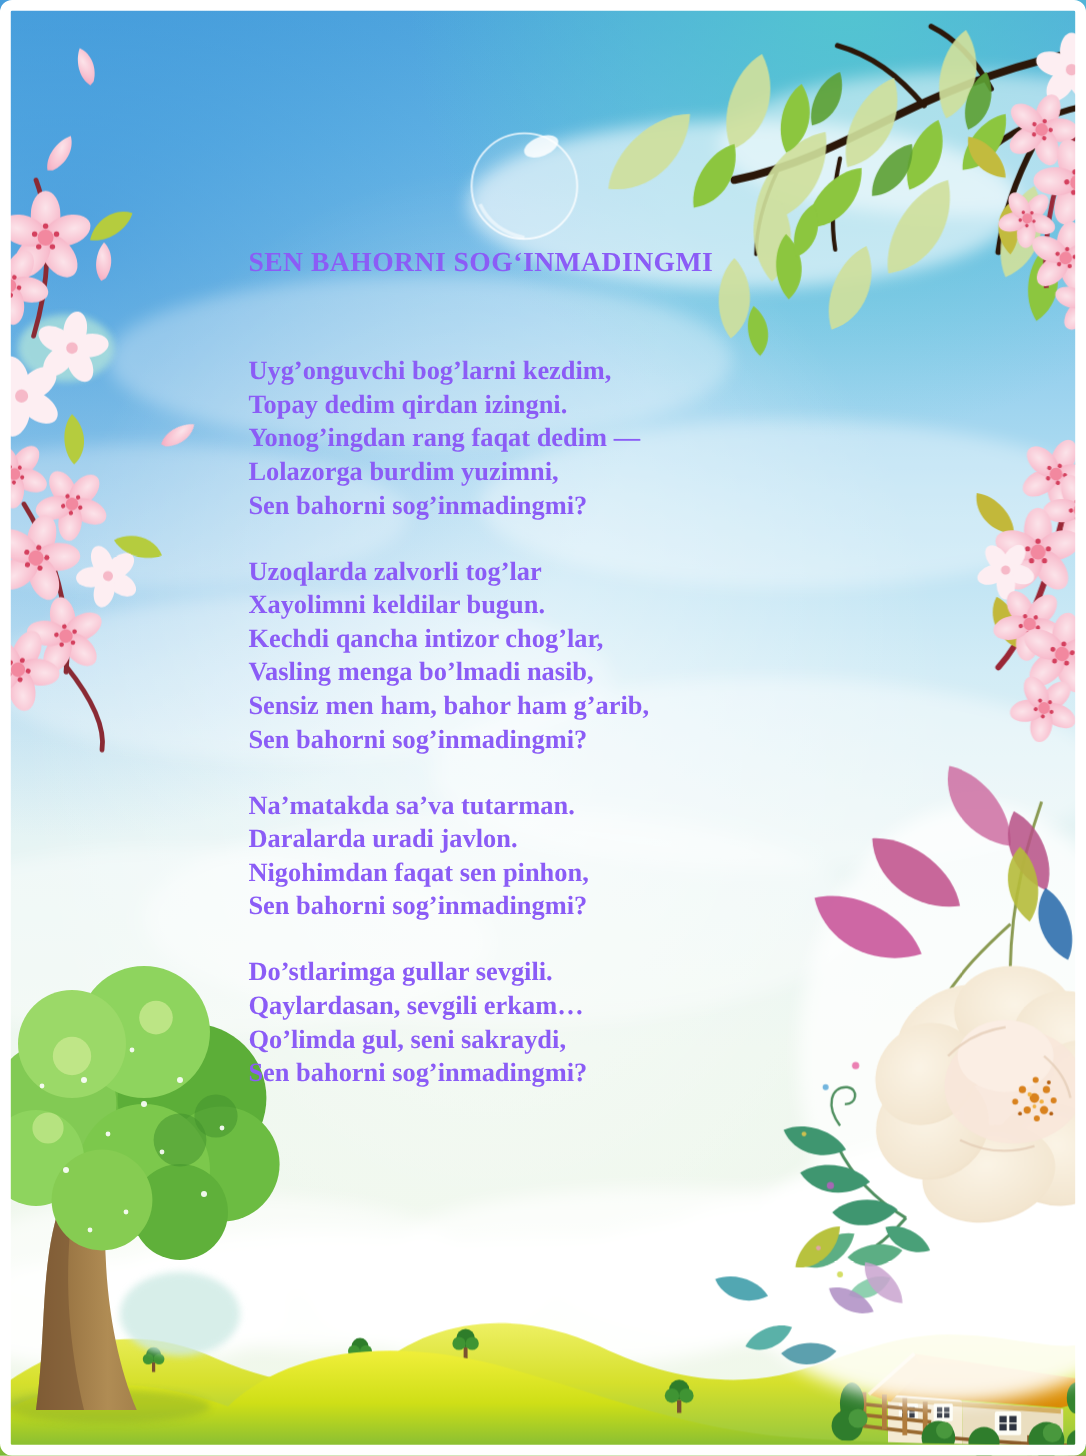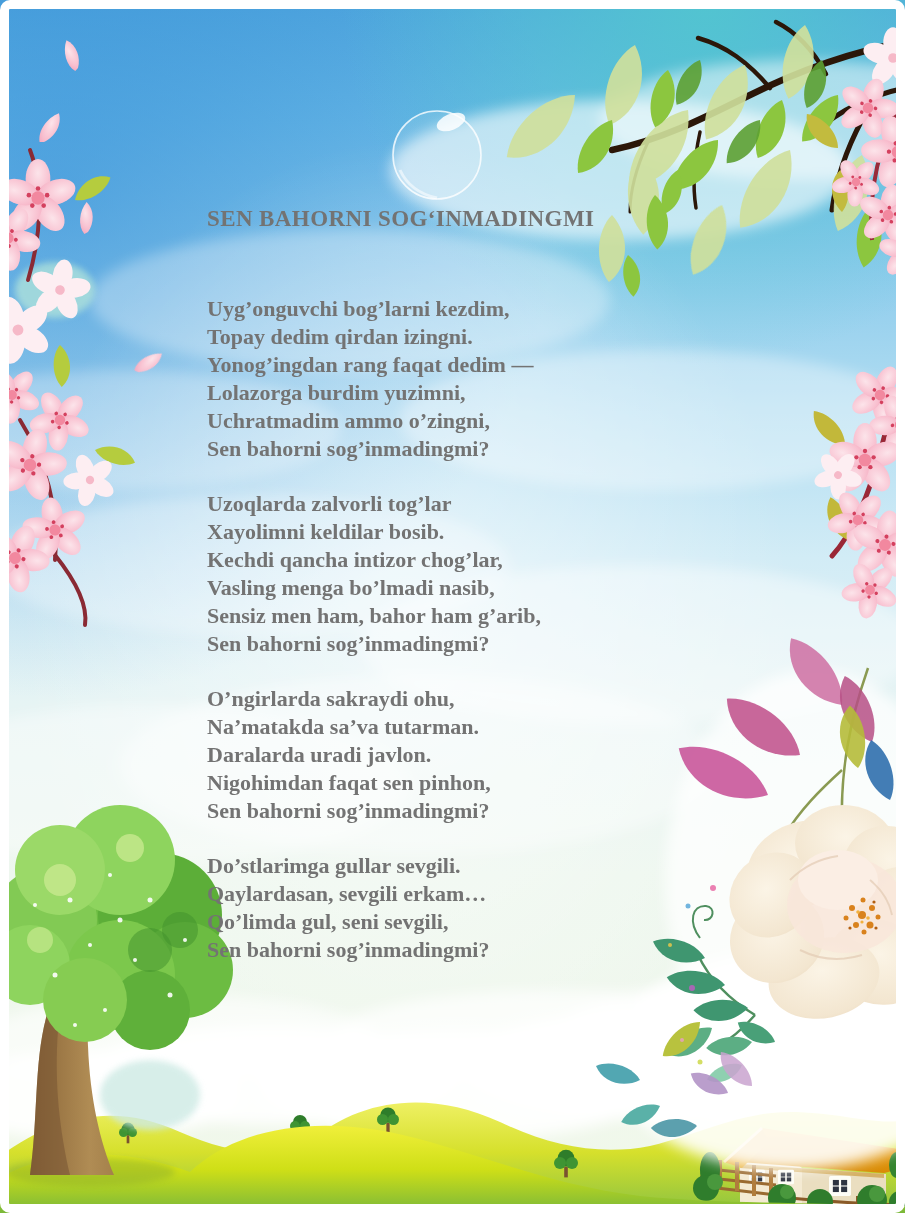--- a/index.html
+++ b/index.html
@@ -11,21 +11,21 @@
     position:absolute;inset:0;
     background:
       radial-gradient(ellipse at 45% 52%, rgba(255,255,255,0.55) 0%, rgba(255,255,255,0) 55%),
       radial-gradient(circle at 78% 0%, rgba(82,201,206,0.85) 0%, rgba(82,201,206,0) 26%),
       radial-gradient(circle at 6% 16%, rgba(48,138,214,0.55) 0%, rgba(48,138,214,0) 38%),
       linear-gradient(180deg,#51a7de 0%,#68b8e6 10%,#8ccbec 22%,#b3def2 34%,#d2ecf6 46%,#e6f4f4 58%,#eef7ef 72%,#f1f8ea 100%);
   }
   .decor{position:absolute;left:0;top:0;z-index:2;pointer-events:none;}
   .poem{
     position:absolute;left:207px;top:205px;z-index:10;
-    color:#737373;font-weight:bold;
+    color:#8b5cf6;font-weight:bold;
   }
   .poem h1{
     margin:0 0 62px 0;font-size:23px;line-height:28px;letter-spacing:0.4px;font-weight:bold;
   }
   .stanza{margin:0 0 27px 0;}
   .line{font-size:22px;line-height:28px;white-space:pre;}
   .frame{
     position:absolute;inset:0;border:9px solid #ffffff;border-radius:10px;
     z-index:40;pointer-events:none;
   }
@@ -431,42 +431,40 @@
 </svg>
 
 <div class="poem">
   <h1>SEN BAHORNI SOG‘INMADINGMI</h1>
 
   <div class="stanza">
     <div class="line">Uyg’onguvchi bog’larni kezdim,</div>
     <div class="line">Topay dedim qirdan izingni.</div>
     <div class="line">Yonog’ingdan rang faqat dedim —</div>
     <div class="line">Lolazorga burdim yuzimni,</div>
-    <div class="line">Uchratmadim ammo o’zingni,</div>
     <div class="line">Sen bahorni sog’inmadingmi?</div>
   </div>
 
   <div class="stanza">
     <div class="line">Uzoqlarda zalvorli tog’lar</div>
-    <div class="line">Xayolimni keldilar bosib.</div>
+    <div class="line">Xayolimni keldilar bugun.</div>
     <div class="line">Kechdi qancha intizor chog’lar,</div>
     <div class="line">Vasling menga bo’lmadi nasib,</div>
     <div class="line">Sensiz men ham, bahor ham g’arib,</div>
     <div class="line">Sen bahorni sog’inmadingmi?</div>
   </div>
 
   <div class="stanza">
-    <div class="line">O’ngirlarda sakraydi ohu,</div>
     <div class="line">Na’matakda sa’va tutarman.</div>
     <div class="line">Daralarda uradi javlon.</div>
     <div class="line">Nigohimdan faqat sen pinhon,</div>
     <div class="line">Sen bahorni sog’inmadingmi?</div>
   </div>
 
   <div class="stanza">
     <div class="line">Do’stlarimga gullar sevgili.</div>
     <div class="line">Qaylardasan, sevgili erkam…</div>
-    <div class="line">Qo’limda gul, seni sevgili,</div>
+    <div class="line">Qo’limda gul, seni sakraydi,</div>
     <div class="line">Sen bahorni sog’inmadingmi?</div>
   </div>
 </div>
 
 <div class="frame"></div>
 
 </body></html>

